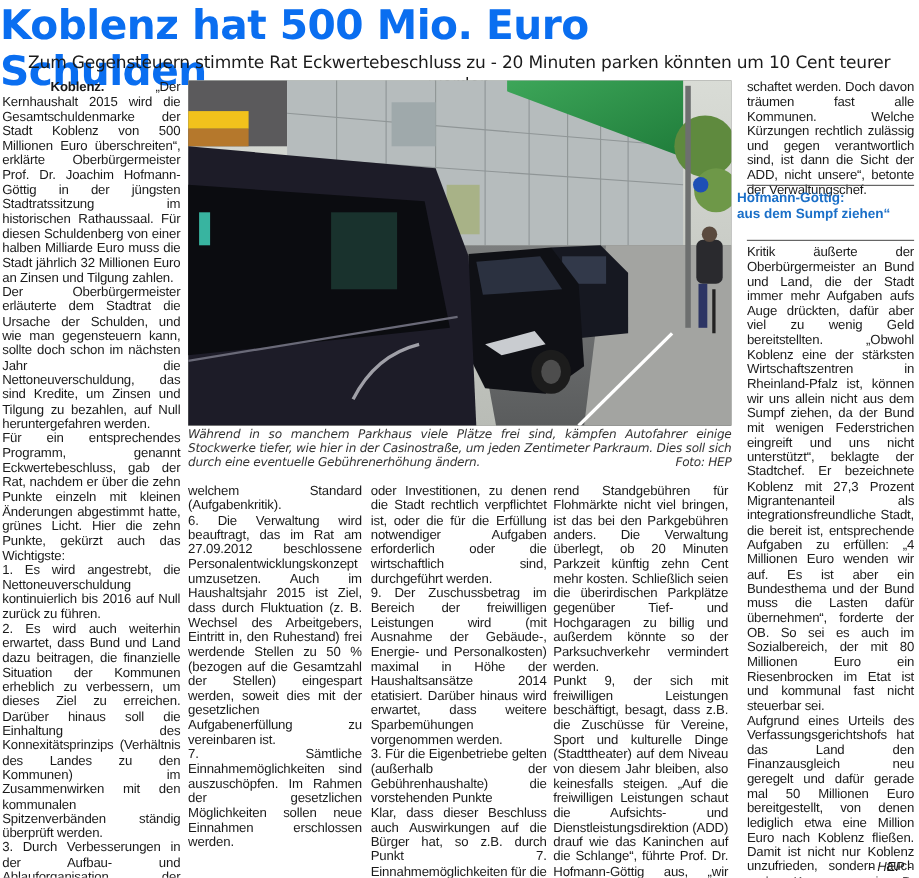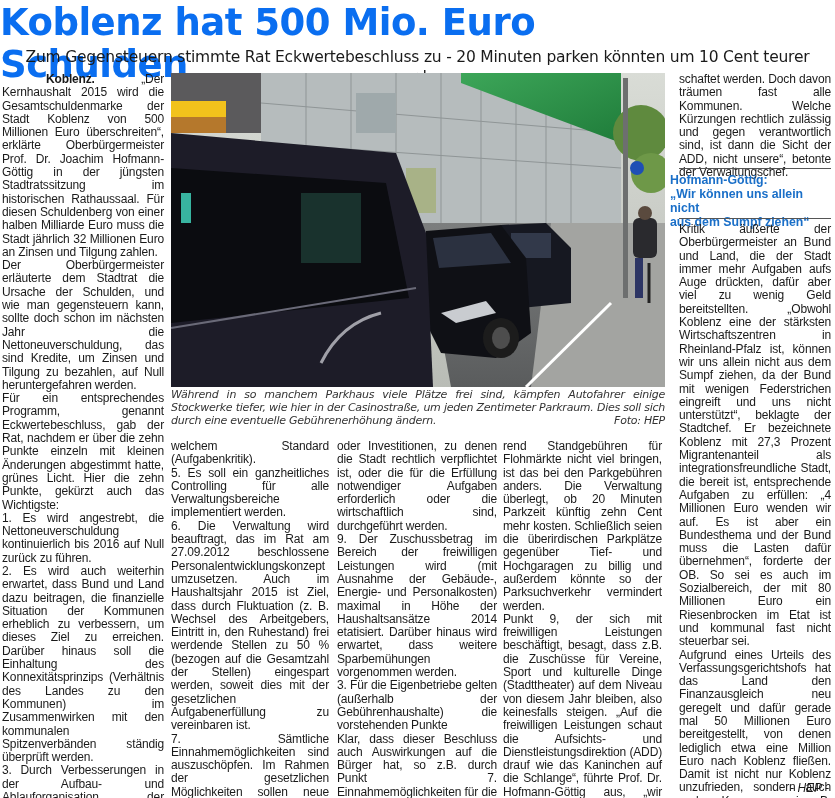--- a/index.html
+++ b/index.html
@@ -118,21 +118,20 @@
     </svg>
   </div>
 
   <div class="caption">
     <span>Während in so manchem Parkhaus viele Plätze frei sind, kämpfen Autofahrer einige Stockwerke tiefer, wie hier in der Casinostraße, um jeden Zentimeter Parkraum. Dies soll sich durch eine eventuelle Gebührenerhöhung ändern.</span>
     <span class="credit">Foto: HEP</span>
   </div>
 
   <div class="col" style="left:171px; top:440px; width:158px;">
     <p>welchem Standard (Aufgabenkritik).</p>
-    <p>5. Es soll ein ganzheitliches Controlling für alle Verwaltungsbereiche implementiert werden.</p>
     <p>6. Die Verwaltung wird beauftragt, das im Rat am 27.09.2012 beschlossene Personalentwicklungskonzept umzusetzen. Auch im Haushaltsjahr 2015 ist Ziel, dass durch Fluktuation (z. B. Wechsel des Arbeitgebers, Eintritt in, den Ruhestand) frei werdende Stellen zu 50 % (bezogen auf die Gesamtzahl der Stellen) eingespart werden, soweit dies mit der gesetzlichen Aufgabenerfüllung zu vereinbaren ist.</p>
     <p>7. Sämtliche Einnahmemöglichkeiten sind auszuschöpfen. Im Rahmen der gesetzlichen Möglichkeiten sollen neue Einnahmen erschlossen werden.</p>
 
   </div>
 
   <div class="col" style="left:337px; top:440px; width:160px;">
     <p>oder Investitionen, zu denen die Stadt rechtlich verpflichtet ist, oder die für die Erfüllung notwendiger Aufgaben erforderlich oder die wirtschaftlich sind, durchgeführt werden.</p>
     <p>9. Der Zuschussbetrag im Bereich der freiwilligen Leistungen wird (mit Ausnahme der Gebäude-, Energie- und Personalkosten) maximal in Höhe der Haushaltsansätze 2014 etatisiert. Darüber hinaus wird erwartet, dass weitere Sparbemühungen vorgenommen werden.</p>
     <p>3. Für die Eigenbetriebe gelten (außerhalb der Gebührenhaushalte) die vorstehenden Punkte</p>
     <p>Klar, dass dieser Beschluss auch Auswirkungen auf die Bürger hat, so z.B. durch Punkt 7. Einnahmemöglichkeiten für die Stadt sind Steuern und Gebühren für die, ausgenommen sind Gewerbe- und Grundsteuer, erwägt wird, sie in diesem oder im nächsten Jahr moderat zu erhöhen. Wäh-</p>
@@ -143,21 +142,20 @@
     <p>Punkt 9, der sich mit freiwilligen Leistungen beschäftigt, besagt, dass z.B. die Zuschüsse für Vereine, Sport und kulturelle Dinge (Stadttheater) auf dem Niveau von diesem Jahr bleiben, also keinesfalls steigen. „Auf die freiwilligen Leistungen schaut die Aufsichts- und Dienstleistungsdirektion (ADD) drauf wie das Kaninchen auf die Schlange“, führte Prof. Dr. Hofmann-Göttig aus, „wir werden 2015 und 2016 keinen ausgeglichenen Haushalt haben, denn laut ADD sollen noch die gesamten Abschreibungen erwirt-</p>
   </div>
 
   <div class="col" style="left:679px; top:73px; width:152px;">
     <p>schaftet werden. Doch davon träumen fast alle Kommunen. Welche Kürzungen rechtlich zulässig und gegen verantwortlich sind, ist dann die Sicht der ADD, nicht unsere“, betonte der Verwaltungschef.</p>
   </div>
 
   <div class="rule" style="top:168px;"></div>
   <div class="box-title" style="top:173px; color:#1a6fc8;">
     <div>Hofmann-Göttig:</div>
-    <div>„Wir können uns allein nicht</div>
     <div>aus dem Sumpf ziehen“</div>
   </div>
   <div class="rule" style="top:218px;"></div>
 
   <div class="col" style="left:679px; top:223px; width:152px;">
     <p>Kritik äußerte der Oberbürgermeister an Bund und Land, die der Stadt immer mehr Aufgaben aufs Auge drückten, dafür aber viel zu wenig Geld bereitstellten. „Obwohl Koblenz eine der stärksten Wirtschaftszentren in Rheinland-Pfalz ist, können wir uns allein nicht aus dem Sumpf ziehen, da der Bund mit wenigen Federstrichen eingreift und uns nicht unterstützt“, beklagte der Stadtchef. Er bezeichnete Koblenz mit 27,3 Prozent Migrantenanteil als integrationsfreundliche Stadt, die bereit ist, entsprechende Aufgaben zu erfüllen: „4 Millionen Euro wenden wir auf. Es ist aber ein Bundesthema und der Bund muss die Lasten dafür übernehmen“, forderte der OB. So sei es auch im Sozialbereich, der mit 80 Millionen Euro ein Riesenbrocken im Etat ist und kommunal fast nicht steuerbar sei.</p>
     <p>Aufgrund eines Urteils des Verfassungsgerichtshofs hat das Land den Finanzausgleich neu geregelt und dafür gerade mal 50 Millionen Euro bereitgestellt, von denen lediglich etwa eine Million Euro nach Koblenz fließen. Damit ist nicht nur Koblenz unzufrieden, sondern auch andere Kommunen wie z.B. der Kreis Neuwied, klagen gegen diese Neuregelung. Daran will die Stadt Koblenz sich nicht beteiligen, da der Innenminister versprochen hat, dass alle rheinland-pfälzischen Kommunen nach einem Urteil genau so behandelt würden, als hätten auch sie geklagt.</p>
   </div>
 
   <div class="signature">- HEP -</div>

